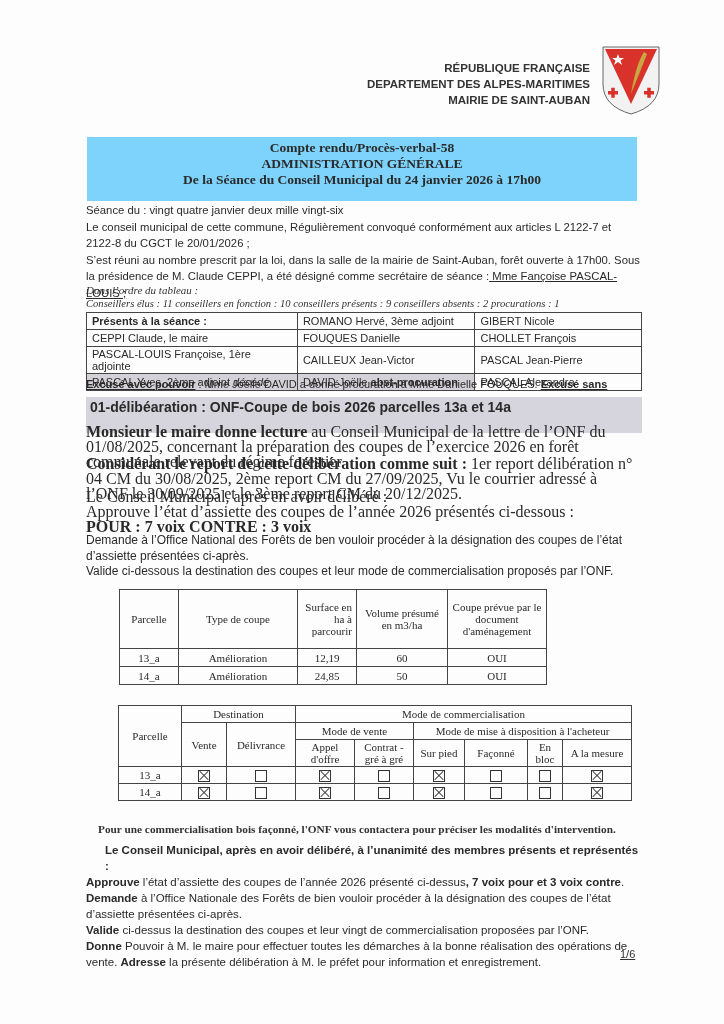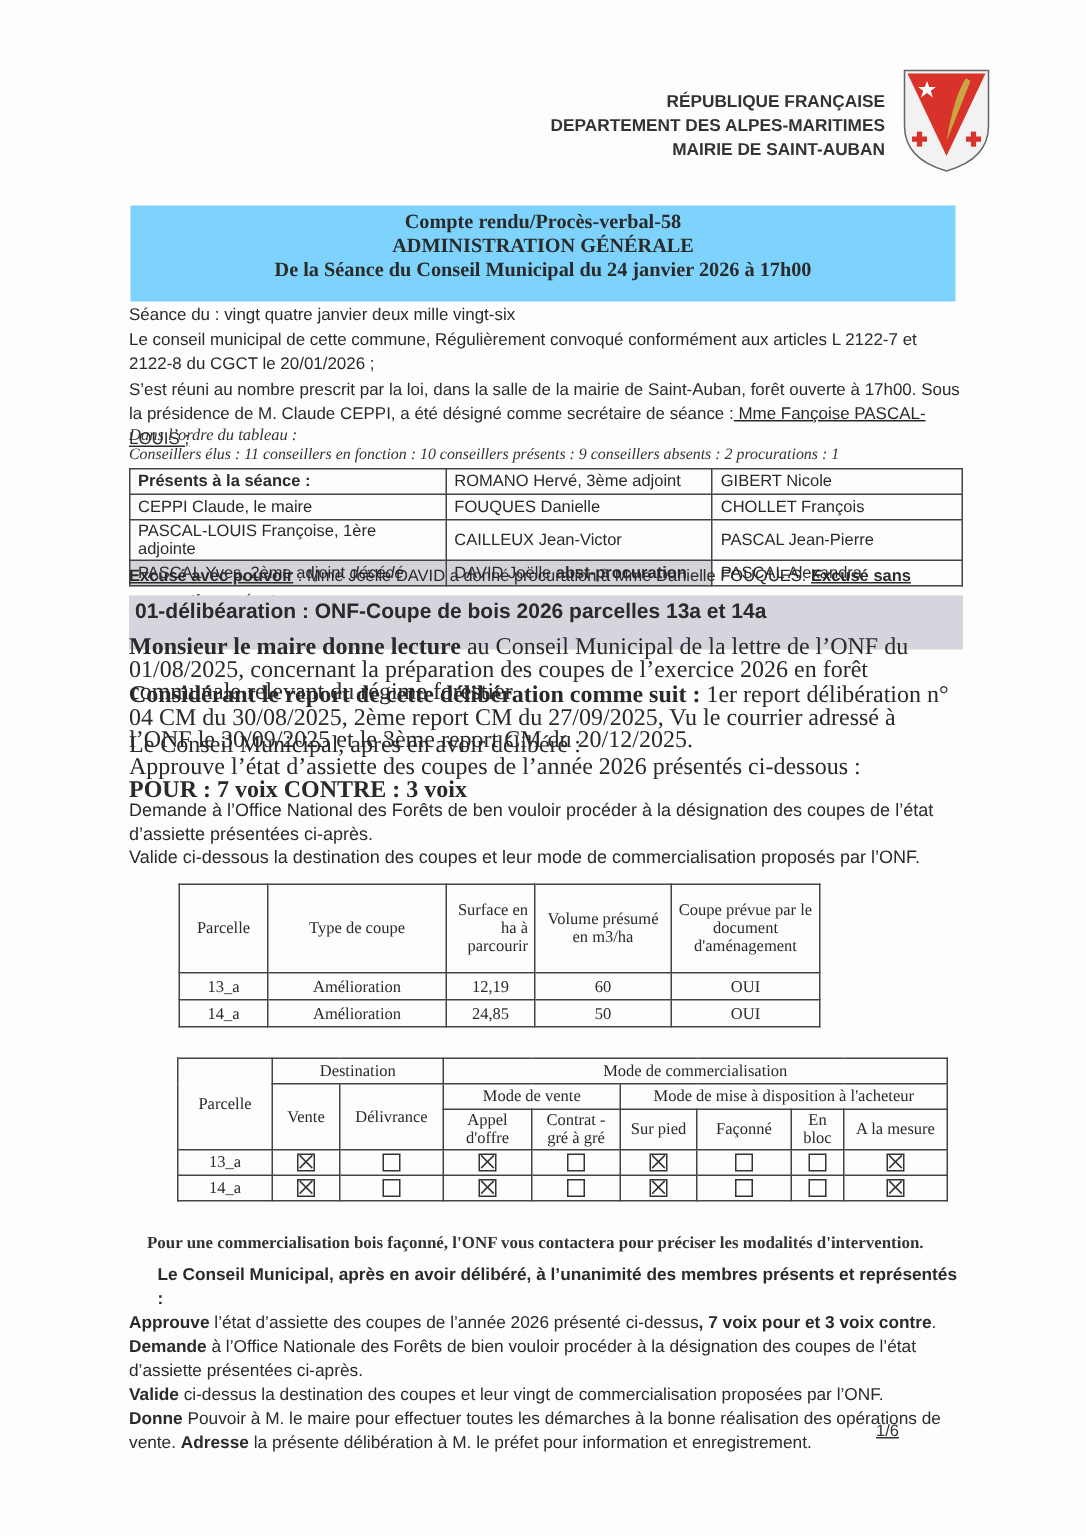--- a/index.html
+++ b/index.html
@@ -31,21 +31,21 @@
   table.coupes td { height: 15px; }
   table.dest { position: absolute; left: 118px; top: 705px; border-collapse: collapse; font-family: "Liberation Serif", serif; font-size: 11px; color: #2a2a2a; }
   table.dest td, table.dest th { border: 1px solid #444; text-align: center; font-weight: normal; padding: 0 3px; line-height: 12px; }
   table.dest tr.body td { height: 16px; }
   .cb { display: inline-block; width: 10px; height: 10px; border: 1px solid #333; position: relative; vertical-align: middle; }
   .cb.x::before, .cb.x::after { content: ""; position: absolute; left: -1px; top: 4px; width: 12px; height: 1px; background: #333; }
   .cb.x::before { transform: rotate(45deg); }
   .cb.x::after { transform: rotate(-45deg); }
   .note { position: absolute; left: 98px; top: 823px; font-family: "Liberation Serif", serif; font-size: 11.3px; font-weight: bold; color: #333; }
   .final { top: 842px; font-size: 11.5px; line-height: 16px; }
-  .pagenum { position: absolute; left: 584px; top: 948px; font-size: 11px; color: #333; text-decoration: underline; }
+  .pagenum { position: absolute; left: 620px; top: 948px; font-size: 11px; color: #333; text-decoration: underline; }
 </style>
 </head>
 <body>
 
 <div class="header-block">
   <div>RÉPUBLIQUE FRANÇAISE</div>
   <div>DEPARTEMENT DES ALPES-MARITIMES</div>
   <div>MAIRIE DE SAINT-AUBAN</div>
 </div>
 

